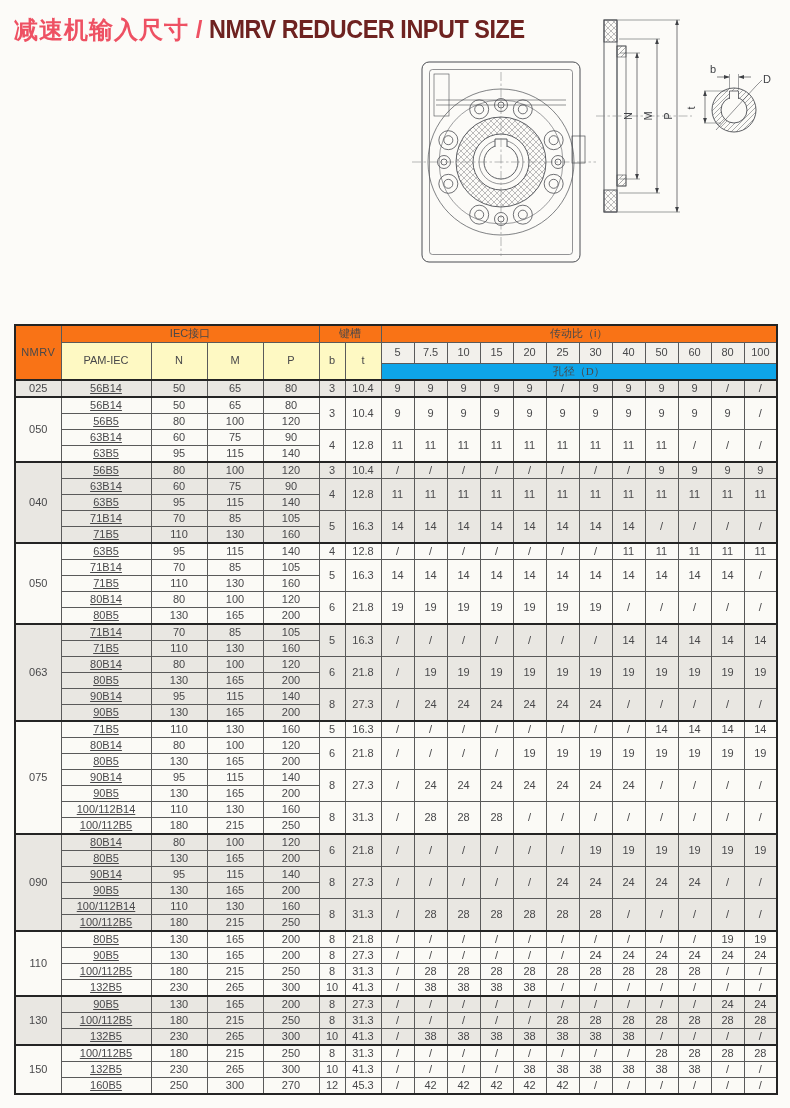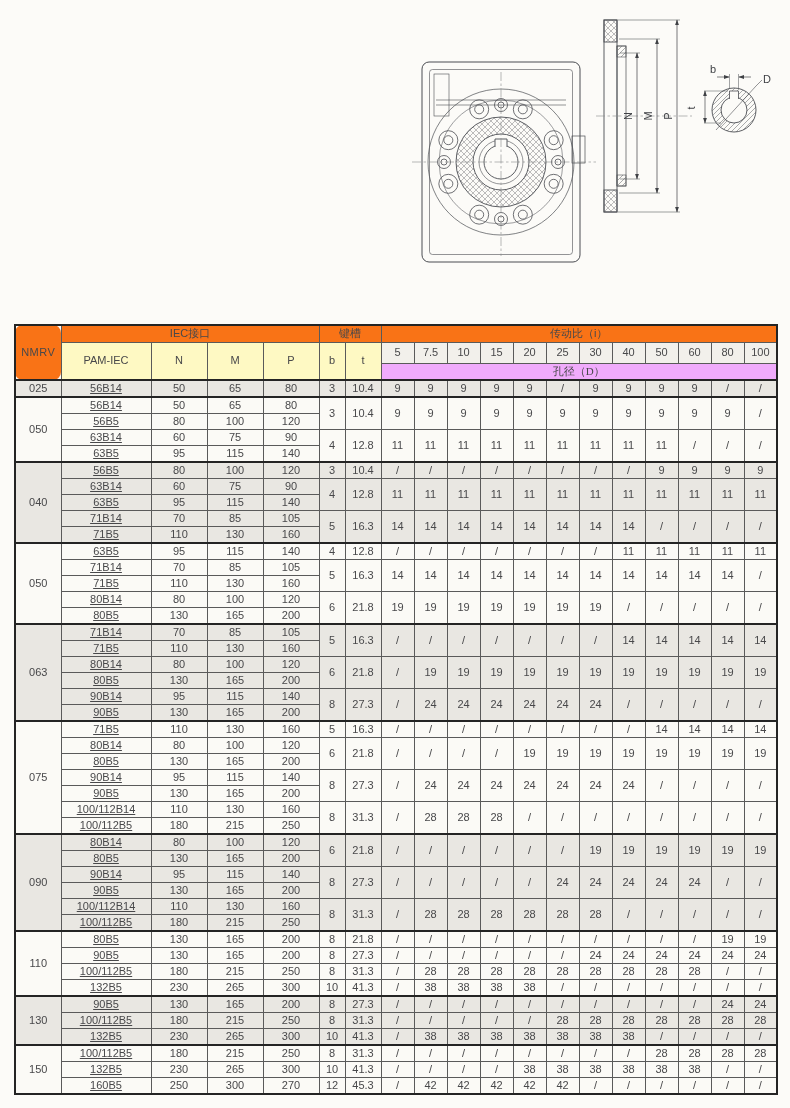--- a/index.html
+++ b/index.html
@@ -13,36 +13,39 @@
              letter-spacing:-0.5px;}
   
   .drawing{position:absolute;left:404px;top:4px;}
   
   .spec{position:absolute;left:14px;top:324px;border-collapse:collapse;table-layout:fixed;width:762px;
         border:2px solid #242424;}
   .spec th,.spec td{border:1px solid #5a5a5a;padding:0;text-align:center;vertical-align:middle;
         font-weight:normal;color:#48484a;font-size:11px;line-height:1.05;overflow:hidden;}
   .spec td{height:15px;}
   .h-pink{background:#f97316;color:#fbf2f1;font-size:12px;height:16px;border:1px solid #eadfdd;}
-  .h-model{font-size:12.5px;border-right:1px solid #565656;letter-spacing:.5px;border-radius:8px;}
+  .h-model{font-size:12.5px;border-right:1px solid #565656;letter-spacing:.5px;}
   .h-sub{background:#fef9c3;color:#4a4a4c;font-size:12px;}
   .h-ratio{background:#f2f0eb;color:#4a4a4c;font-size:11px;height:20px;}
-  .h-bore{background:#f0abfc;color:#4a4a4c;font-size:11px;height:15px;font-family:Liberation Serif, serif;}
+  .h-bore{background:#0ea5e9;color:#4a4a4c;font-size:11px;height:15px;font-family:Liberation Serif, serif;}
   .band-gray td{background:#e9e7e2;}
   .band-white td{background:#fbfaf6;}
   .block-start td{border-top:2px solid #242424;}
   .c-model{font-size:11.5px;margin-left:39px;}
   .c-pam{font-size:11px;text-decoration:underline;}
   .c-slash{color:#5a5a5c;}
 </style>
 </head>
 <body>
 
 <div class="page">
 
+  <div class="title">
+    <span class="zh">减速机输入尺寸</span><span class="sep"> / </span><span class="en">NMRV REDUCER INPUT SIZE</span>
+  </div>
 
   <svg class="drawing" width="378" height="306" viewBox="0 0 378 306">
     <defs>
       <pattern id="cross" width="6" height="6" patternUnits="userSpaceOnUse">
         <path d="M0 6L6 0M0 0L6 6" stroke="#909092" stroke-width="0.6" fill="none"></path>
       </pattern>
       <pattern id="diag" width="5" height="5" patternUnits="userSpaceOnUse">
         <path d="M-1 6L6 -1M-2 2L2 -2M3 7L7 3" stroke="#86888a" stroke-width="0.7" fill="none"></path>
       </pattern>
       <marker id="arr" viewBox="0 0 10 10" refX="9" refY="5" markerWidth="8.5" markerHeight="8.5" orient="auto-start-reverse">

